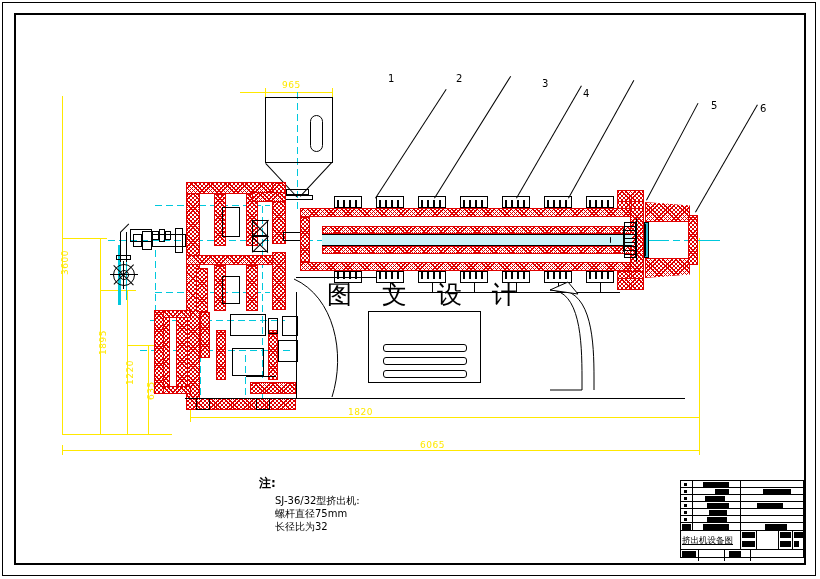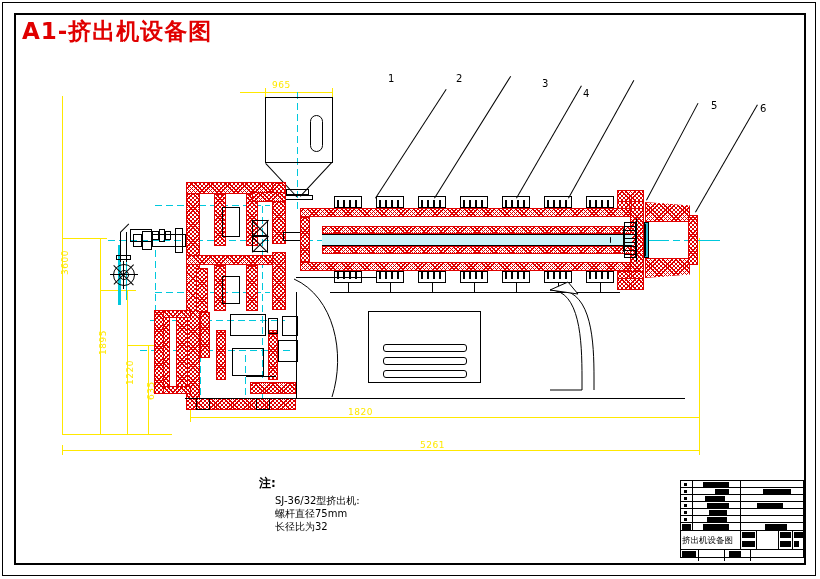--- a/index.html
+++ b/index.html
@@ -76,22 +76,22 @@
   .ln{position:absolute;background:#000;}
 </style>
 </head>
 <body>
 
 <div id="sheet">
 
   <div class="outer-border"></div>
   <div class="inner-border"></div>
 
-  <div class="sheet-title">A1-挤出机设备图</div>
-
+
+  <div class="watermark">图 文 设 计</div>
 
   <div>
 
     <div class="dim dimh blk" style="left:265px;top:92px;width:68px;"></div>
     <div class="dim dimv blk" style="left:265px;top:88px;height:9px;"></div>
     <div class="dim dimv blk" style="left:332px;top:88px;height:9px;"></div>
     <div class="dim dimh blk" style="left:240px;top:92px;width:26px;"></div>
 
     <div class="dim dimv blk" style="left:62px;top:96px;height:339px;"></div>
     <div class="dim dimv blk" style="left:100px;top:238px;height:197px;"></div>
@@ -108,27 +108,27 @@
     <div class="dim dimv blk" style="left:699px;top:412px;height:10px;"></div>
 
     <div class="dim dimh blk" style="left:62px;top:450px;width:638px;"></div>
     <div class="dim dimv blk" style="left:62px;top:445px;height:10px;"></div>
     <div class="dim dimv blk" style="left:699px;top:445px;height:10px;"></div>
 
     <div class="dim dimv blk" style="left:699px;top:238px;height:215px;"></div>
     <div class="dim dimv blk" style="left:190px;top:398px;height:22px;"></div>
   </div>
 
-  <div class="dlabel" style="left:272px;top:80px;">965</div>
+  <div class="dlabel" style="left:282px;top:80px;">965</div>
   <div class="dlabel vert" style="left:60px;top:275px;">3600</div>
   <div class="dlabel vert" style="left:98px;top:355px;">1895</div>
   <div class="dlabel vert" style="left:125px;top:385px;">1220</div>
   <div class="dlabel vert" style="left:146px;top:400px;">635</div>
   <div class="dlabel" style="left:348px;top:407px;">1820</div>
-  <div class="dlabel" style="left:420px;top:440px;">5261</div>
+  <div class="dlabel" style="left:420px;top:440px;">6065</div>
 
   <div>
     <div class="cl" style="left:108px;top:240px;width:560px;"></div>
     <div class="cl" style="left:640px;top:240px;width:80px;"></div>
     <div class="clv" style="left:297px;top:92px;height:118px;"></div>
     <div class="clv" style="left:262px;top:195px;height:215px;"></div>
     <div class="cl" style="left:155px;top:205px;width:115px;"></div>
     <div class="cl" style="left:155px;top:292px;width:115px;"></div>
     <div class="cl" style="left:150px;top:320px;width:135px;"></div>
     <div class="cl" style="left:140px;top:350px;width:150px;"></div>
@@ -482,21 +482,21 @@
       <div class="tb-c" style="width:12px;">
           <div class="redact" style="left:1px;top:1px;width:9px;height:6px;"></div>
         </div>
       <div class="tb-c" style="width:48px;">
           <div class="redact" style="left:10px;top:1px;width:26px;height:6px;"></div>
         </div>
       <div class="tb-c" style="flex:1;">
           <div class="redact" style="left:24px;top:1px;width:22px;height:6px;"></div>
         </div>
     </div>
-    <div class="tb-row" style="height:19px;">
+    <div class="tb-row" style="height:19px;text-decoration:underline;">
       <div class="tb-c" style="width:60px;display:flex;align-items:center;">
         <span class="tb-name">挤出机设备图</span>
       </div>
       <div class="tb-c" style="width:16px;">
         <div class="redact" style="left:1px;top:1px;width:13px;height:6px;"></div>
         <div class="redact" style="left:1px;top:10px;width:13px;height:6px;"></div>
       </div>
       <div class="tb-c" style="width:22px;"></div>
       <div class="tb-c" style="width:14px;">
         <div class="redact" style="left:1px;top:1px;width:11px;height:6px;"></div>

